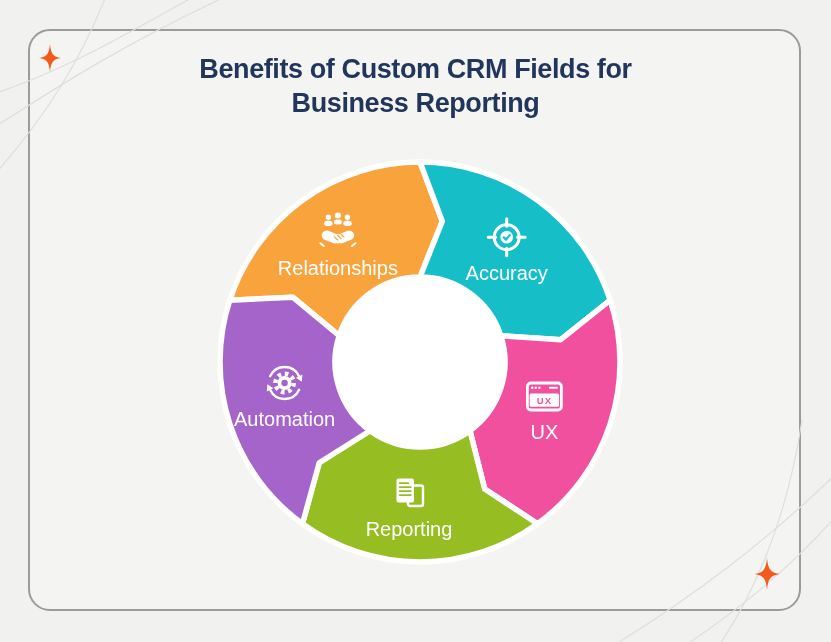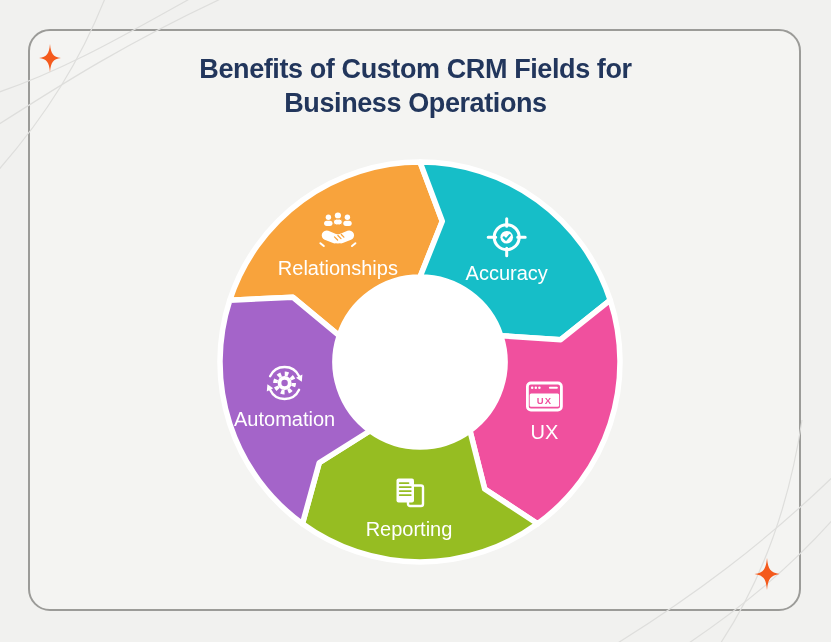--- a/index.html
+++ b/index.html
@@ -38,21 +38,21 @@
       <path d="M -15 185 C 45 120, 85 55, 112 -20" fill="none" stroke="#DEDEDC" stroke-width="1.2"></path>
       <path d="M 590 660 C 690 600, 770 540, 850 460" fill="none" stroke="#DEDEDC" stroke-width="1.2"></path>
       <path d="M 655 665 C 740 612, 800 560, 848 502" fill="none" stroke="#DEDEDC" stroke-width="1.2"></path>
       <path d="M 700 672 C 762 592, 790 500, 802 420" fill="none" stroke="#DEDEDC" stroke-width="1.2"></path>
       <path d="M 0 -1 C 0.09 -0.28 0.28 -0.09 1 0 C 0.28 0.09 0.09 0.28 0 1 C -0.09 0.28 -0.28 0.09 -1 0 C -0.28 -0.09 -0.09 -0.28 0 -1 Z" fill="#F45A1C" transform="translate(50 58) scale(10.92 14)"></path>
       <path d="M 0 -1 C 0.09 -0.28 0.28 -0.09 1 0 C 0.28 0.09 0.09 0.28 0 1 C -0.09 0.28 -0.28 0.09 -1 0 C -0.28 -0.09 -0.09 -0.28 0 -1 Z" fill="#F45A1C" transform="translate(767 574) scale(12.48 16)"></path>
     </svg>
 
   <h1 class="title">
     <span>Benefits of Custom CRM Fields for</span>
-    <span>Business Operations</span>
+    <span>Business Reporting</span>
   </h1>
 
   <svg class="diagram" id="diagram" viewBox="0 0 831 642">
       <path d="M 229.79 300.20 A 200 200 0 0 1 420.00 162.00 L 442.29 221.25 L 420.00 277.00 A 85 85 0 0 0 339.16 335.73 L 293.03 297.31 Z" fill="#F8A33C" stroke="#FFFFFF" stroke-width="5.5" stroke-linejoin="round"></path>
       <path d="M 420.00 162.00 A 200 200 0 0 1 610.21 300.20 L 560.75 339.71 L 500.84 335.73 A 85 85 0 0 0 420.00 277.00 L 442.29 221.25 Z" fill="#16BEC8" stroke="#FFFFFF" stroke-width="5.5" stroke-linejoin="round"></path>
       <path d="M 610.21 300.20 A 200 200 0 0 1 537.56 523.80 L 484.69 488.97 L 469.96 430.77 A 85 85 0 0 0 500.84 335.73 L 560.75 339.71 Z" fill="#F0509E" stroke="#FFFFFF" stroke-width="5.5" stroke-linejoin="round"></path>
       <path d="M 537.56 523.80 A 200 200 0 0 1 302.44 523.80 L 319.24 462.76 L 370.04 430.77 A 85 85 0 0 0 469.96 430.77 L 484.69 488.97 Z" fill="#96BD22" stroke="#FFFFFF" stroke-width="5.5" stroke-linejoin="round"></path>
       <path d="M 302.44 523.80 A 200 200 0 0 1 229.79 300.20 L 293.03 297.31 L 339.16 335.73 A 85 85 0 0 0 370.04 430.77 L 319.24 462.76 Z" fill="#A464C9" stroke="#FFFFFF" stroke-width="5.5" stroke-linejoin="round"></path>
       <circle cx="420" cy="362" r="87" fill="#FFFFFF"></circle>
       <g transform="translate(337.9 231.7)">

